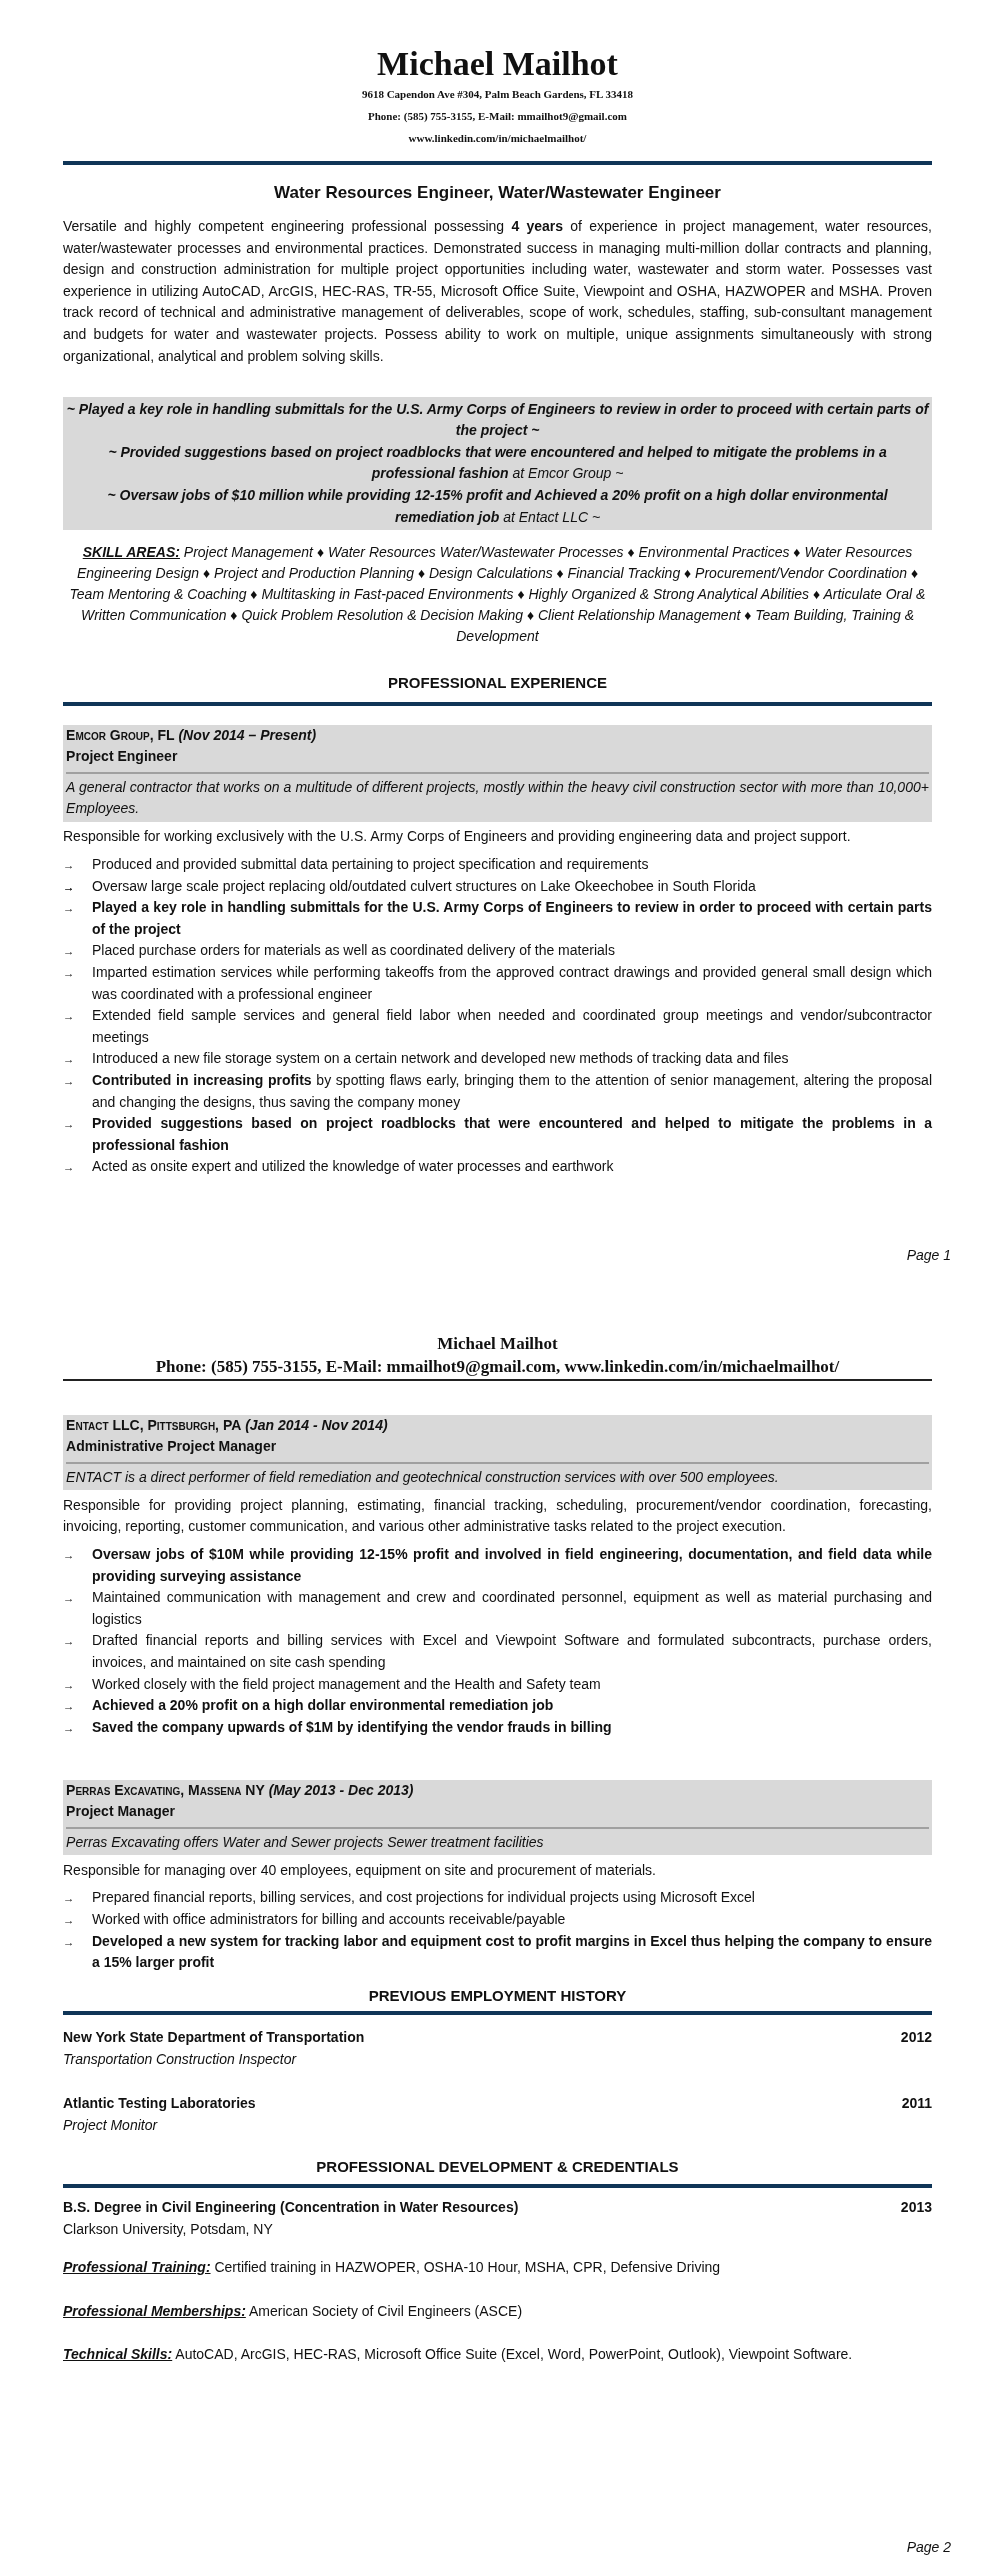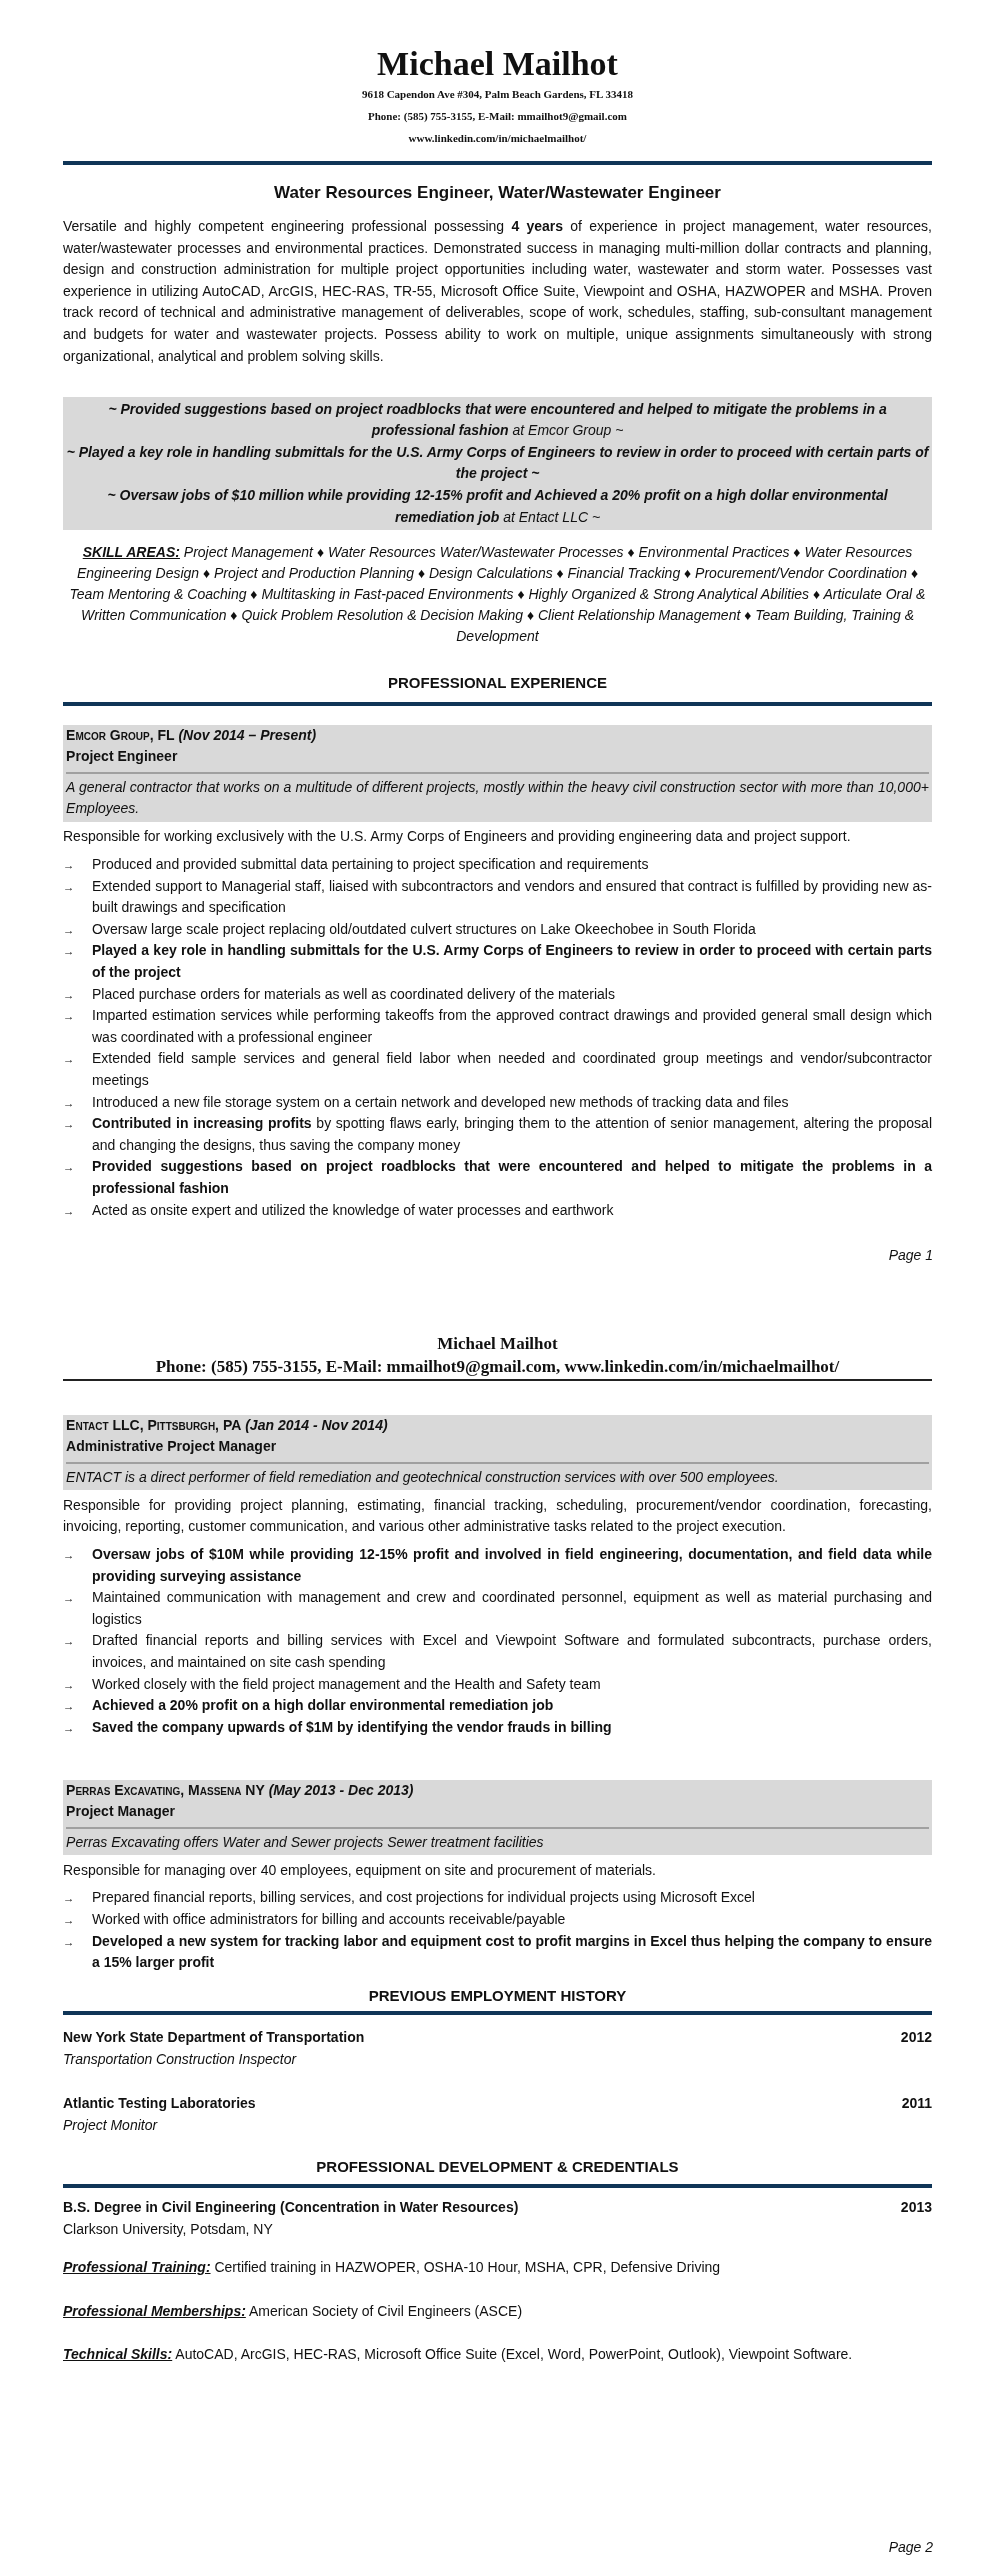--- a/index.html
+++ b/index.html
@@ -19,21 +19,21 @@
   .sec-title { font-size: 15px; font-weight: bold; text-align: center; line-height: 20.3px; }
   .job-box { background: #d9d9d9; padding: 0 3.1px; }
   .job-co { font-size: 14px; font-weight: bold; line-height: 21px; font-variant: small-caps; margin-top: 11px; }
   .job-co .dates { font-style: italic; font-variant: normal; }
   .job-role { font-size: 14px; font-weight: bold; line-height: 21px; padding-bottom: 4.7px; border-bottom: 2.3px solid #a0a0a0; }
   .job-desc { font-size: 14px; font-style: italic; line-height: 21.6px; padding: 3.1px 0 1.6px; text-align: justify; }
   .resp { font-size: 14px; line-height: 21.6px; text-align: justify; margin-top: 4.7px; }
   ul.bul { list-style: none; margin: 6.2px 0 0; padding: 0; }
   ul.bul li { position: relative; padding-left: 29px; font-size: 14px; line-height: 21.6px; text-align: justify; }
   ul.bul li .arrow { position: absolute; left: 0; top: 0; font-size: 11.7px; }
-  .pageno { position: absolute; right: 63px; font-size: 14px; font-style: italic; }
+  .pageno { position: absolute; right: 45px; font-size: 14px; font-style: italic; }
   .row { display: flex; justify-content: space-between; font-size: 14px; line-height: 21.6px; }
   .row .b { font-weight: bold; }
   .it { font-style: italic; font-size: 14px; line-height: 21.6px; }
   .cred { font-size: 14px; line-height: 21.6px; text-align: justify; }
   .cred .lbl { font-weight: bold; font-style: italic; text-decoration: underline; }
 </style>
 </head>
 <body>
 
 <div class="col serif" style="top:44px;">
@@ -42,40 +42,40 @@
   <div class="hdr-line">Phone: (585) 755-3155, E-Mail: mmailhot9@gmail.com</div>
   <div class="hdr-line">www.linkedin.com/in/michaelmailhot/</div>
 </div>
 <div class="col rule-blue" style="top:161px;"></div>
 
 <div class="col title" style="top:182px;">Water Resources Engineer, Water/Wastewater Engineer</div>
 
 <div class="col para" style="top:216px;"><span>Versatile and highly competent engineering professional possessing </span><b>4 years</b><span> of experience in project management, water resources, water/wastewater processes and environmental practices. Demonstrated success in managing multi-million dollar contracts and planning, design and construction administration for multiple project opportunities including water, wastewater and storm water. Possesses vast experience in utilizing AutoCAD, ArcGIS, HEC-RAS, TR-55, Microsoft Office Suite, Viewpoint and OSHA, HAZWOPER and MSHA. Proven track record of technical and administrative management of deliverables, scope of work, schedules, staffing, sub-consultant management and budgets for water and wastewater projects. Possess ability to work on multiple, unique assignments simultaneously with strong organizational, analytical and problem solving skills.</span></div>
 
 <div class="col hl-box" style="top:397px; width:863px;">
+  <div><b>~ Played a key role in handling submittals for the U.S. Army Corps of Engineers to review in order to proceed with certain parts of the project ~</b><span></span></div>
   <div><b>~ Provided suggestions based on project roadblocks that were encountered and helped to mitigate the problems in a professional fashion</b><span> at Emcor Group ~</span></div>
-  <div><b>~ Played a key role in handling submittals for the U.S. Army Corps of Engineers to review in order to proceed with certain parts of the project ~</b><span></span></div>
   <div><b>~ Oversaw jobs of $10 million while providing 12-15% profit and Achieved a 20% profit on a high dollar environmental remediation job</b><span> at Entact LLC ~</span></div>
 </div>
 
 <div class="col skills" style="top:542px;"><span class="lbl">SKILL AREAS:</span><span> Project Management ♦ Water Resources Water/Wastewater Processes ♦ Environmental Practices ♦ Water Resources Engineering Design ♦ Project and Production Planning ♦ Design Calculations ♦ Financial Tracking ♦ Procurement/Vendor Coordination ♦ Team Mentoring &amp; Coaching ♦ Multitasking in Fast-paced Environments ♦ Highly Organized &amp; Strong Analytical Abilities ♦ Articulate Oral &amp; Written Communication ♦ Quick Problem Resolution &amp; Decision Making ♦ Client Relationship Management ♦ Team Building, Training &amp; Development</span></div>
 
 <div class="col sec-title" style="top:673px;">PROFESSIONAL EXPERIENCE</div>
 <div class="col rule-blue" style="top:702px;"></div>
 
 <div class="col" style="top:714px;">
   <div class="job-box">
     <div class="job-co"><span>Emcor Group, FL</span><span class="dates"> (Nov 2014 – Present)</span></div>
     <div class="job-role">Project Engineer</div>
     <div class="job-desc">A general contractor that works on a multitude of different projects, mostly within the heavy civil construction sector with more than 10,000+ Employees.</div>
   </div>
   <div class="resp">Responsible for working exclusively with the U.S. Army Corps of Engineers and providing engineering data and project support.</div>
   <ul class="bul">
     <li><span class="arrow">→</span><b></b><span>Produced and provided submittal data pertaining to project specification and requirements</span></li>
-    <li><span class="arrow">→</span><b></b><span>Extended support to Managerial staff, liaised with subcontractors and vendors and ensured that contract is fulfilled by providing new as-built drawings and specification</span></li>
+    <li><span class="arrow">→</span><b></b></li>
     <li><span class="arrow">→</span><b></b><span>Oversaw large scale project replacing old/outdated culvert structures on Lake Okeechobee in South Florida</span></li>
     <li><span class="arrow">→</span><b>Played a key role in handling submittals for the U.S. Army Corps of Engineers to review in order to proceed with certain parts of the project</b><span></span></li>
     <li><span class="arrow">→</span><b></b><span>Placed purchase orders for materials as well as coordinated delivery of the materials</span></li>
     <li><span class="arrow">→</span><b></b><span>Imparted estimation services while performing takeoffs from the approved contract drawings and provided general small design which was coordinated with a professional engineer</span></li>
     <li><span class="arrow">→</span><b></b><span>Extended field sample services and general field labor when needed and coordinated group meetings and vendor/subcontractor meetings</span></li>
     <li><span class="arrow">→</span><b></b><span>Introduced  a new file storage system on a certain network and developed new methods of tracking data and files</span></li>
     <li><span class="arrow">→</span><b>Contributed in increasing profits</b><span> by spotting flaws early, bringing them to the attention of senior management, altering the proposal and changing the designs, thus saving the company money</span></li>
     <li><span class="arrow">→</span><b>Provided suggestions based on project roadblocks that were encountered and helped to mitigate the problems in a professional fashion</b><span></span></li>
     <li><span class="arrow">→</span><b></b><span>Acted as onsite expert and utilized the knowledge of water processes and earthwork</span></li>
   </ul>

